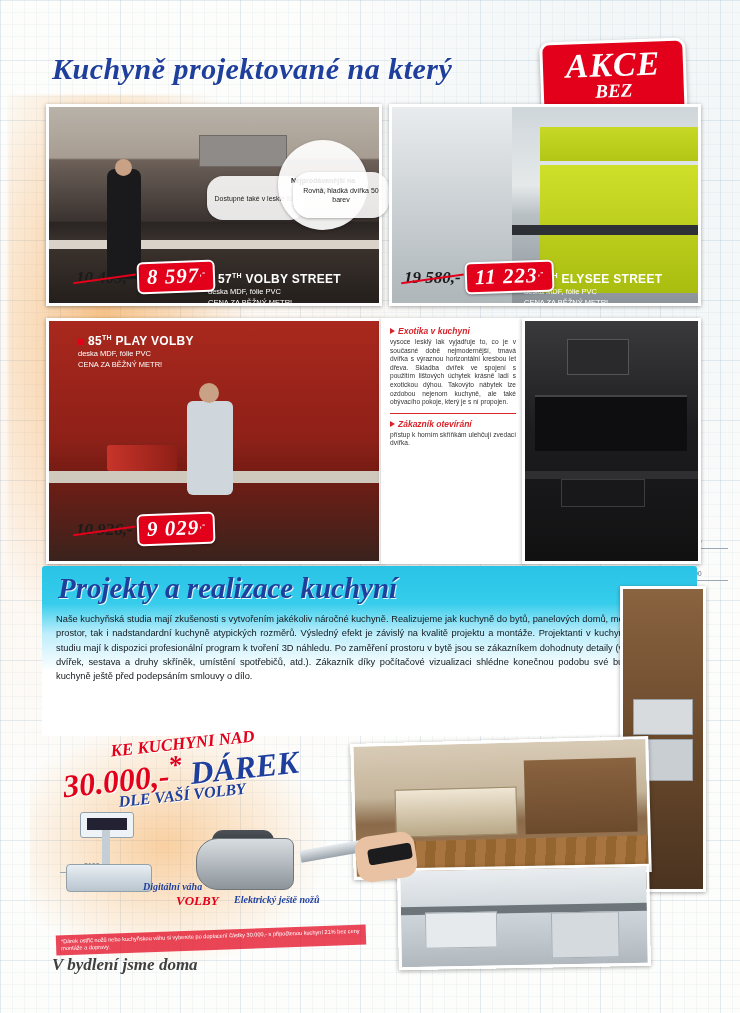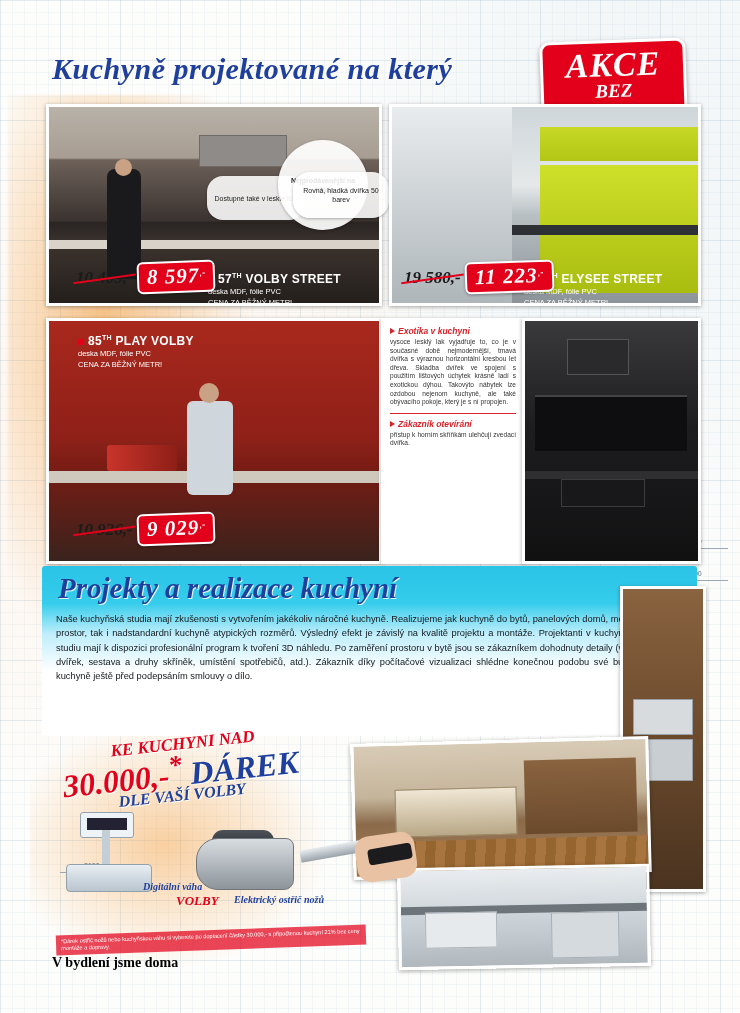--- a/index.html
+++ b/index.html
@@ -202,22 +202,22 @@
   .knife-handle{position:absolute;left:68px;top:18px;width:44px;height:16px;background:#1c1c1e;border-radius:4px;transform:rotate(-10deg);}
   .hand{position:absolute;left:56px;top:6px;width:60px;height:46px;background:#e8c2a2;border-radius:14px;transform:rotate(-8deg);}
 
   .disclaimer{
     position:absolute;left:56px;top:930px;width:300px;
     background:rgba(226,0,26,.72);color:#ffffff;font-size:5.6px;line-height:7.2px;
     padding:3px 5px;transform:rotate(-2deg);
   }
   .claim{
     position:absolute;left:52px;top:955px;
-    font-family:"Liberation Serif",serif;font-weight:bold;
-    font-size:14px;color:#000000;
+    font-family:"Liberation Serif",serif;font-weight:bold;font-style:italic;
+    font-size:17px;color:#404040;
   }
 
   
   .kitchen5{
     left:352px;top:740px;width:292px;height:130px;
     background:linear-gradient(180deg,#d8cbb6 0%,#c4b49a 40%,#8a6a4a 60%,#a8825c 100%);
     transform:rotate(-1.5deg);
   }
   .k5-island{position:absolute;left:40px;top:44px;width:120px;height:46px;background:linear-gradient(180deg,#efe6d4,#b9a887);border:1px solid #9c8b6c;}
   .k5-cab{position:absolute;left:170px;top:18px;width:112px;height:74px;background:linear-gradient(180deg,#8a6340,#6b4a2c);}
@@ -388,16 +388,16 @@
 
 <div class="sharp-img">
   <div class="sharp-top"></div>
   <div class="sharp-body"></div>
 </div>
 <div class="knife-img">
   <div class="knife-blade"></div>
   <div class="hand"></div>
   <div class="knife-handle"></div>
 </div>
-<div class="gift-lbl" style="left:234px;top:894px;color:#1f3f9c;">Elektrický ostřič nožů</div>
+<div class="gift-lbl" style="left:234px;top:894px;color:#1f3f9c;">Elektrický ještě nožů</div>
 
 <div class="disclaimer">*Dárek ostřič nožů nebo kuchyňskou váhu si vyberete po doplacení částky 30.000,- s připočtenou kuchyní 21% bez ceny montáže a dopravy.</div>
 <div class="claim">V bydlení jsme doma</div>
 
 </body></html>

